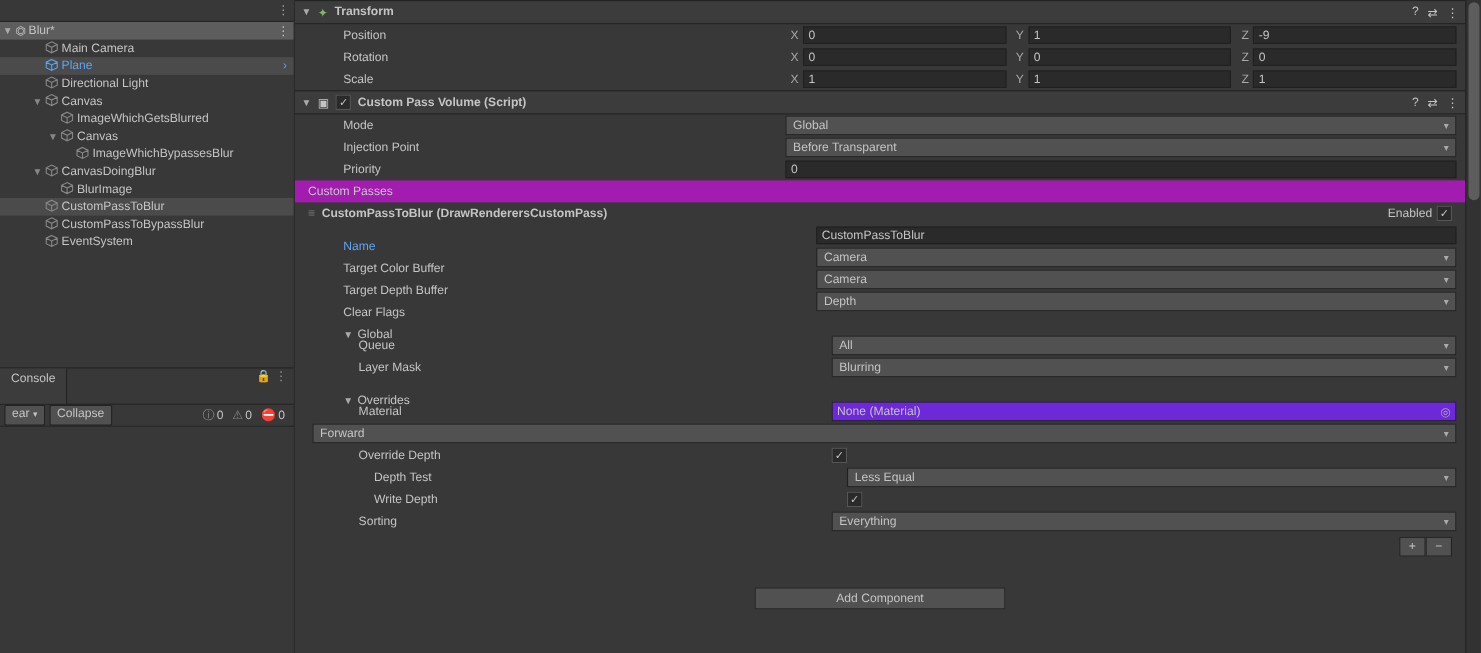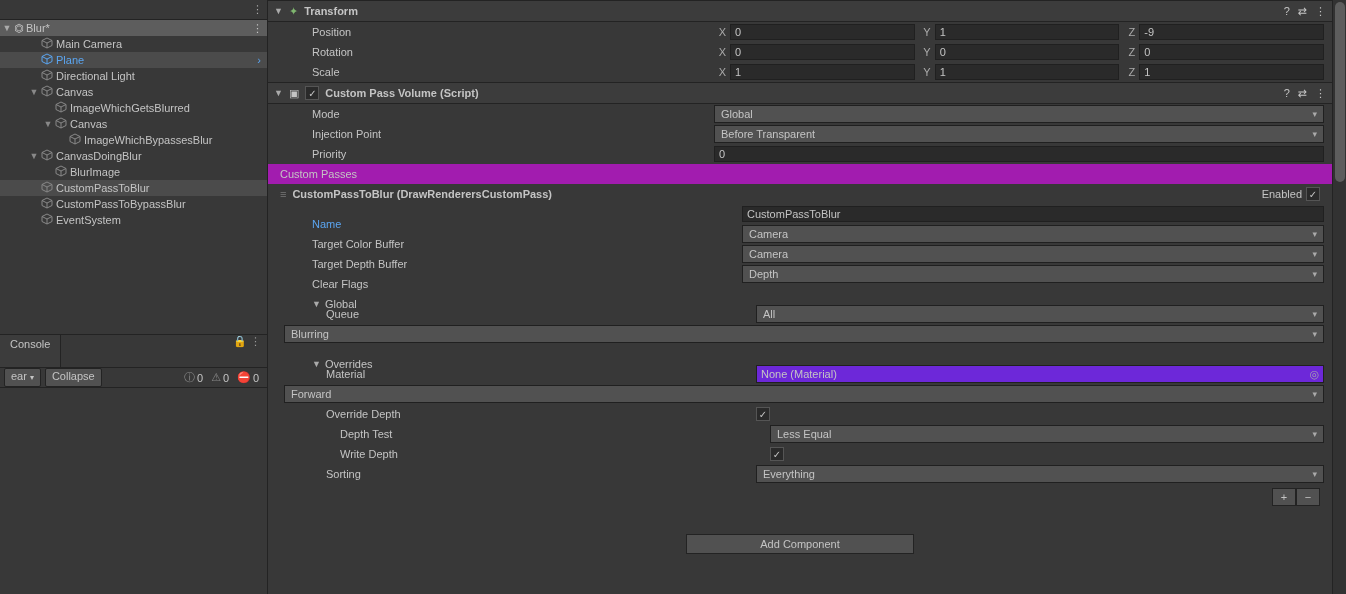--- a/index.html
+++ b/index.html
@@ -343,20 +343,21 @@
           <span>Global</span>
         </span>
       </div>
   <div class="prop-row deep3">
         <span class="prop-label">Queue</span>
         <span class="dropdown">
           <span>All</span>
         </span>
       </div>
   <div class="prop-row deep3">
+        <span class="prop-label">Layer Mask</span>
         <span class="dropdown">
           <span>Blurring</span>
         </span>
       </div>
 
   <div class="prop-row deep2">
         <span class="prop-label fold-label">
           <span class="tri">▼</span>
           <span>Overrides</span>
         </span>

